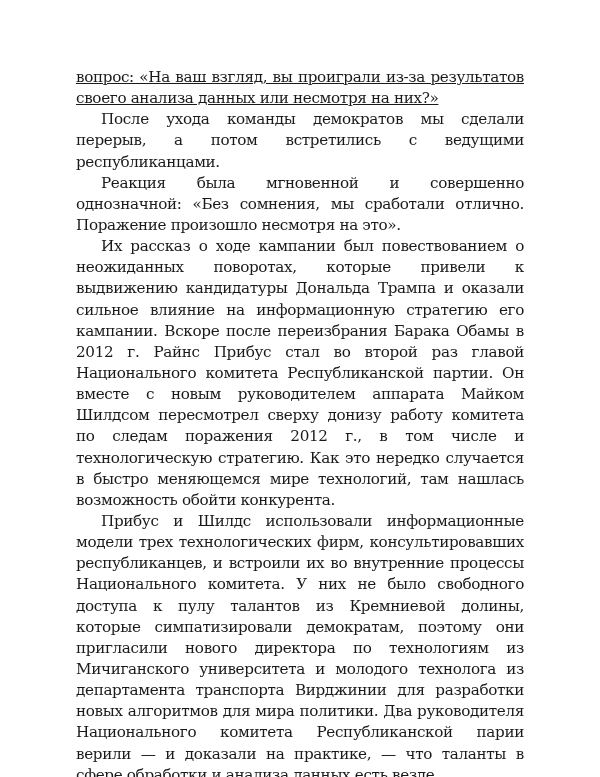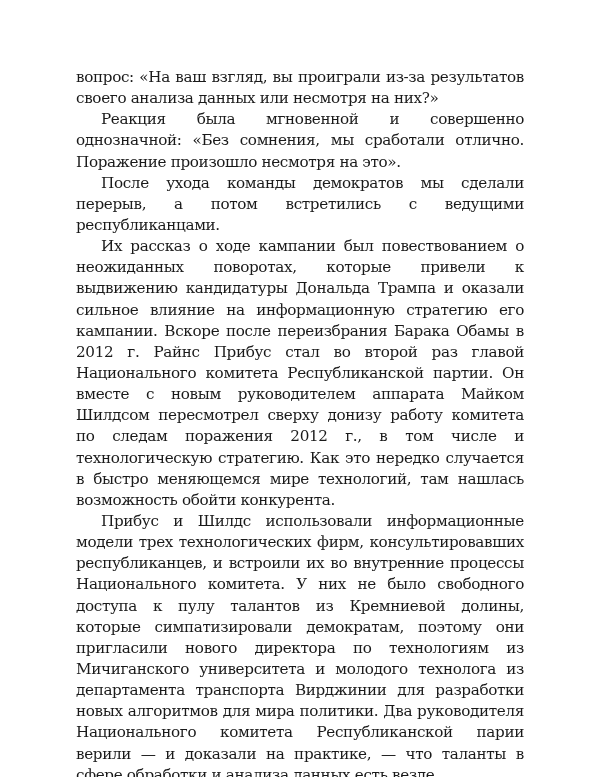--- a/index.html
+++ b/index.html
@@ -25,25 +25,26 @@
     letter-spacing: -0.35px;
   }
   .page p {
     margin: 0;
     text-align: justify;
     text-indent: 25px;
     hyphens: none;
   }
   .page p.cont {
     text-indent: 0;
+    text-decoration: underline;
   }
 </style>
 </head>
 <body>
 
 <div class="page">
   <p class="cont">вопрос: «На ваш взгляд, вы проиграли из-за результатов своего анализа данных или несмотря на них?»</p>
+  <p>После ухода команды демократов мы сделали перерыв, а потом встретились с ведущими республиканцами.</p>
   <p>Реакция была мгновенной и совершенно однозначной: «Без сомнения, мы сработали отлично. Поражение произошло несмотря на это».</p>
-  <p>После ухода команды демократов мы сделали перерыв, а потом встретились с ведущими республиканцами.</p>
   <p>Их рассказ о ходе кампании был повествованием о неожиданных поворотах, которые привели к выдвижению кандидатуры Дональда Трампа и оказали сильное влияние на информационную стратегию его кампании. Вскоре после переизбрания Барака Обамы в 2012 г. Райнс Прибус стал во второй раз главой Национального комитета Республиканской партии. Он вместе с новым руководителем аппарата Майком Шилдсом пересмотрел сверху донизу работу комитета по следам поражения 2012 г., в том числе и технологическую стратегию. Как это нередко случается в быстро меняющемся мире технологий, там нашлась возможность обойти конкурента.</p>
   <p>Прибус и Шилдс использовали информационные модели трех технологических фирм, консультировавших республиканцев, и встроили их во внутренние процессы Национального комитета. У них не было свободного доступа к пулу талантов из Кремниевой долины, которые симпатизировали демократам, поэтому они пригласили нового директора по технологиям из Мичиганского университета и молодого технолога из департамента транспорта Вирджинии для разработки новых алгоритмов для мира политики. Два руководителя Национального комитета Республиканской парии верили — и доказали на практике, — что таланты в сфере обработки и анализа данных есть везде.</p>
 
 </div>
 
 </body></html>

